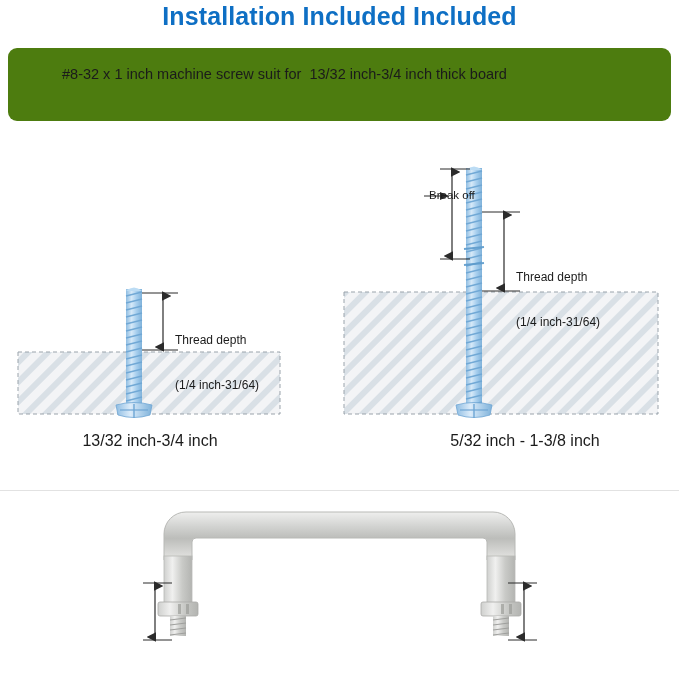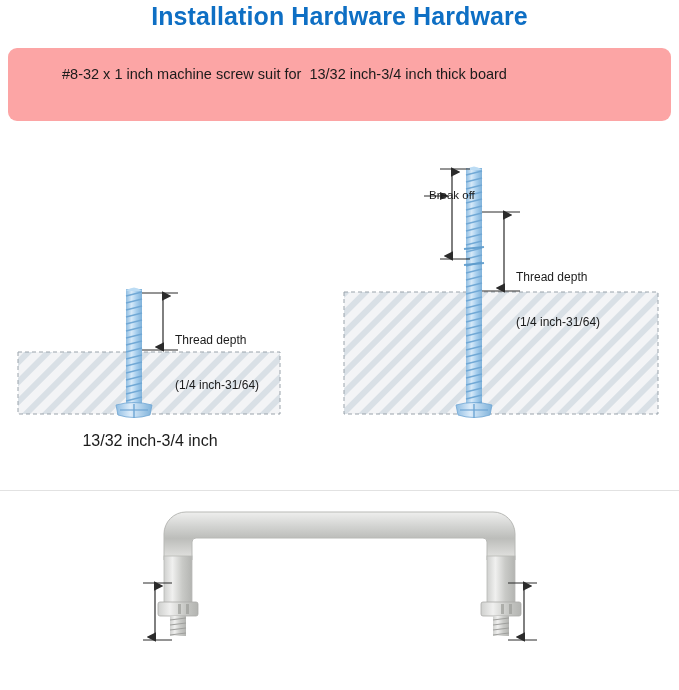--- a/index.html
+++ b/index.html
@@ -31,21 +31,21 @@
     color: #0e6fc4;
     letter-spacing: 0.1px;
   }
   
   .spec-box {
     position: absolute;
     left: 8px;
     top: 48px;
     width: 663px;
     height: 73px;
-    background: #fca5a5;
+    background: #4d7c0f;
     border-radius: 9px;
     box-sizing: border-box;
   }
   .spec-line {
     position: absolute;
     left: 54px;
     font-size: 14.5px;
     color: #1b1b1b;
     white-space: pre;
   }
@@ -106,21 +106,21 @@
     width: 679px;
     height: 690px;
     pointer-events: none;
   }
 </style>
 </head>
 <body>
 
 <div class="page">
 
-  <div class="title">Installation Hardware Hardware</div>
+  <div class="title">Installation Included Included</div>
 
   <div class="spec-box">
     <div class="spec-line l1">#8-32 x 1 inch machine screw suit for  13/32 inch-3/4 inch thick board</div>
   </div>
 
   <svg class="svg-layer" viewBox="0 0 679 690" xmlns="http://www.w3.org/2000/svg">
     <defs>
       <pattern id="hatch" width="14" height="14" patternTransform="rotate(45)" patternUnits="userSpaceOnUse">
         <rect width="14" height="14" fill="#f3f4f6"></rect>
         <rect width="6" height="14" fill="#d9e0e6"></rect>
@@ -313,20 +313,21 @@
   </div>
 
   <div class="breakoff-label" style="left:385px; top:189px;padding-left:44px;">Break off</div>
 
   <div class="thread-label" style="left:516px; top:240px;">
     <div>Thread depth</div>
     <div>(1/4 inch-31/64)</div>
   </div>
 
   <div class="cap cap-left">13/32 inch-3/4 inch</div>
+  <div class="cap cap-right">5/32 inch - 1-3/8 inch</div>
 
   <div class="divider"></div>
 
   <div class="bottom-label bl-left">
     <div>Thread depth</div>
     
   </div>
   <div class="bottom-label bl-right">
     <div>Thread depth</div>
     

